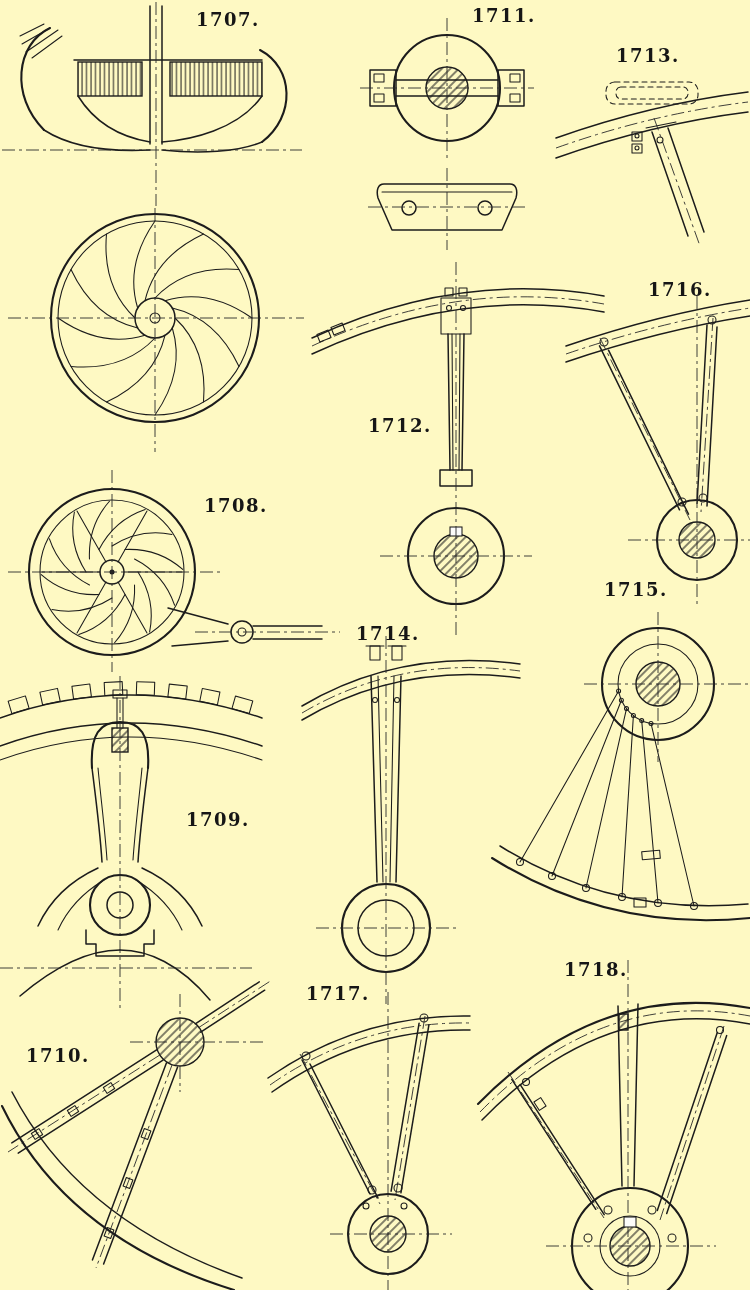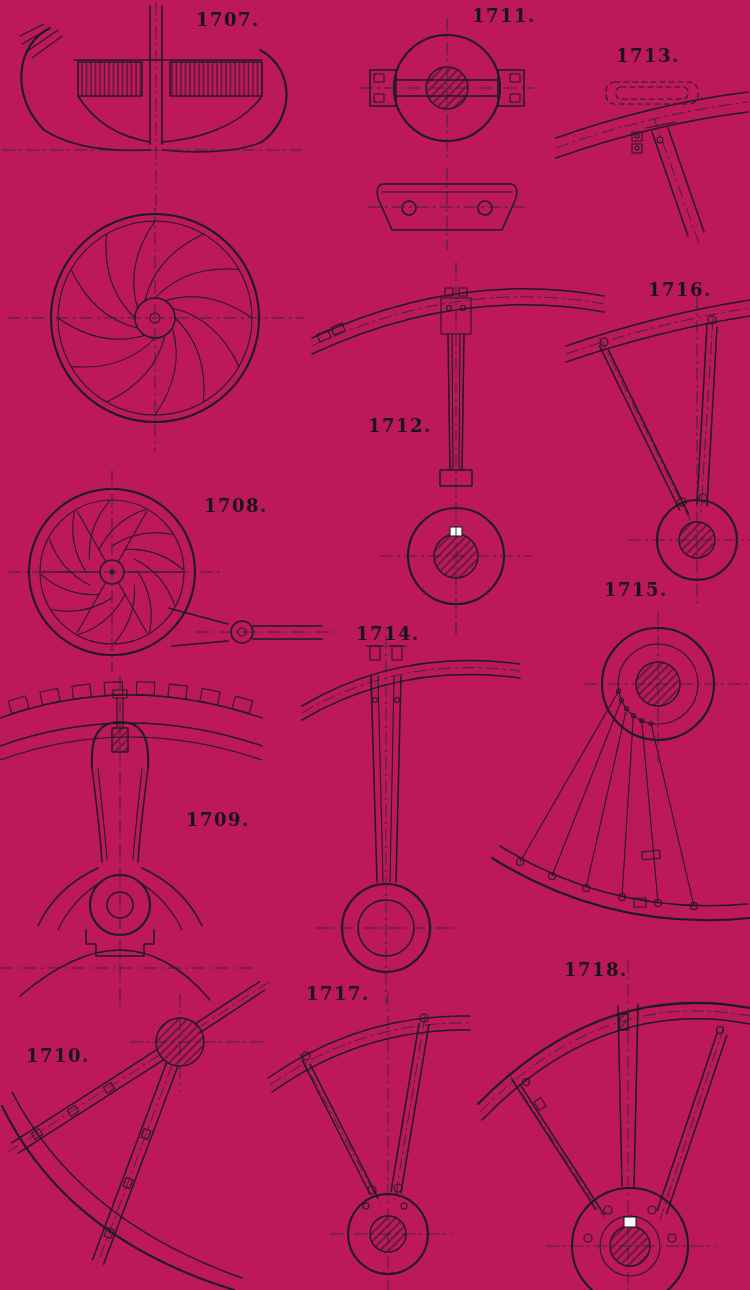--- a/index.html
+++ b/index.html
@@ -1,16 +1,16 @@
 <!DOCTYPE html>
 <html><head>
 <meta charset="utf-8">
 <style>
   html,body{margin:0;padding:0;background:#e8e8e4;}
-  .stage{width:750px;height:1290px;background:#be185d;position:relative;overflow:hidden;margin:0 auto;}
+  .stage{width:750px;height:1290px;background:#fef9c3;position:relative;overflow:hidden;margin:0 auto;}
   svg{display:block}
   .ln{fill:none;stroke:#1c1c1c;stroke-width:1.5;stroke-linecap:round;stroke-linejoin:round}
   .w2{stroke-width:2.1}
   .thin{stroke-width:1.05}
   .cl{fill:none;stroke:#2a2a2a;stroke-width:0.9;stroke-dasharray:13 4 3 4}
   .dash{stroke-dasharray:5 4}
   .hat{stroke:#1c1c1c;stroke-width:1.4}
   .key{fill:#fcfcfa;stroke:#1c1c1c;stroke-width:1.05}
   .dot{fill:#1c1c1c;stroke:none}
   .fig{font-family:"DejaVu Serif","Liberation Serif",serif;font-size:18px;font-weight:600;fill:#161616;letter-spacing:1.5px}

